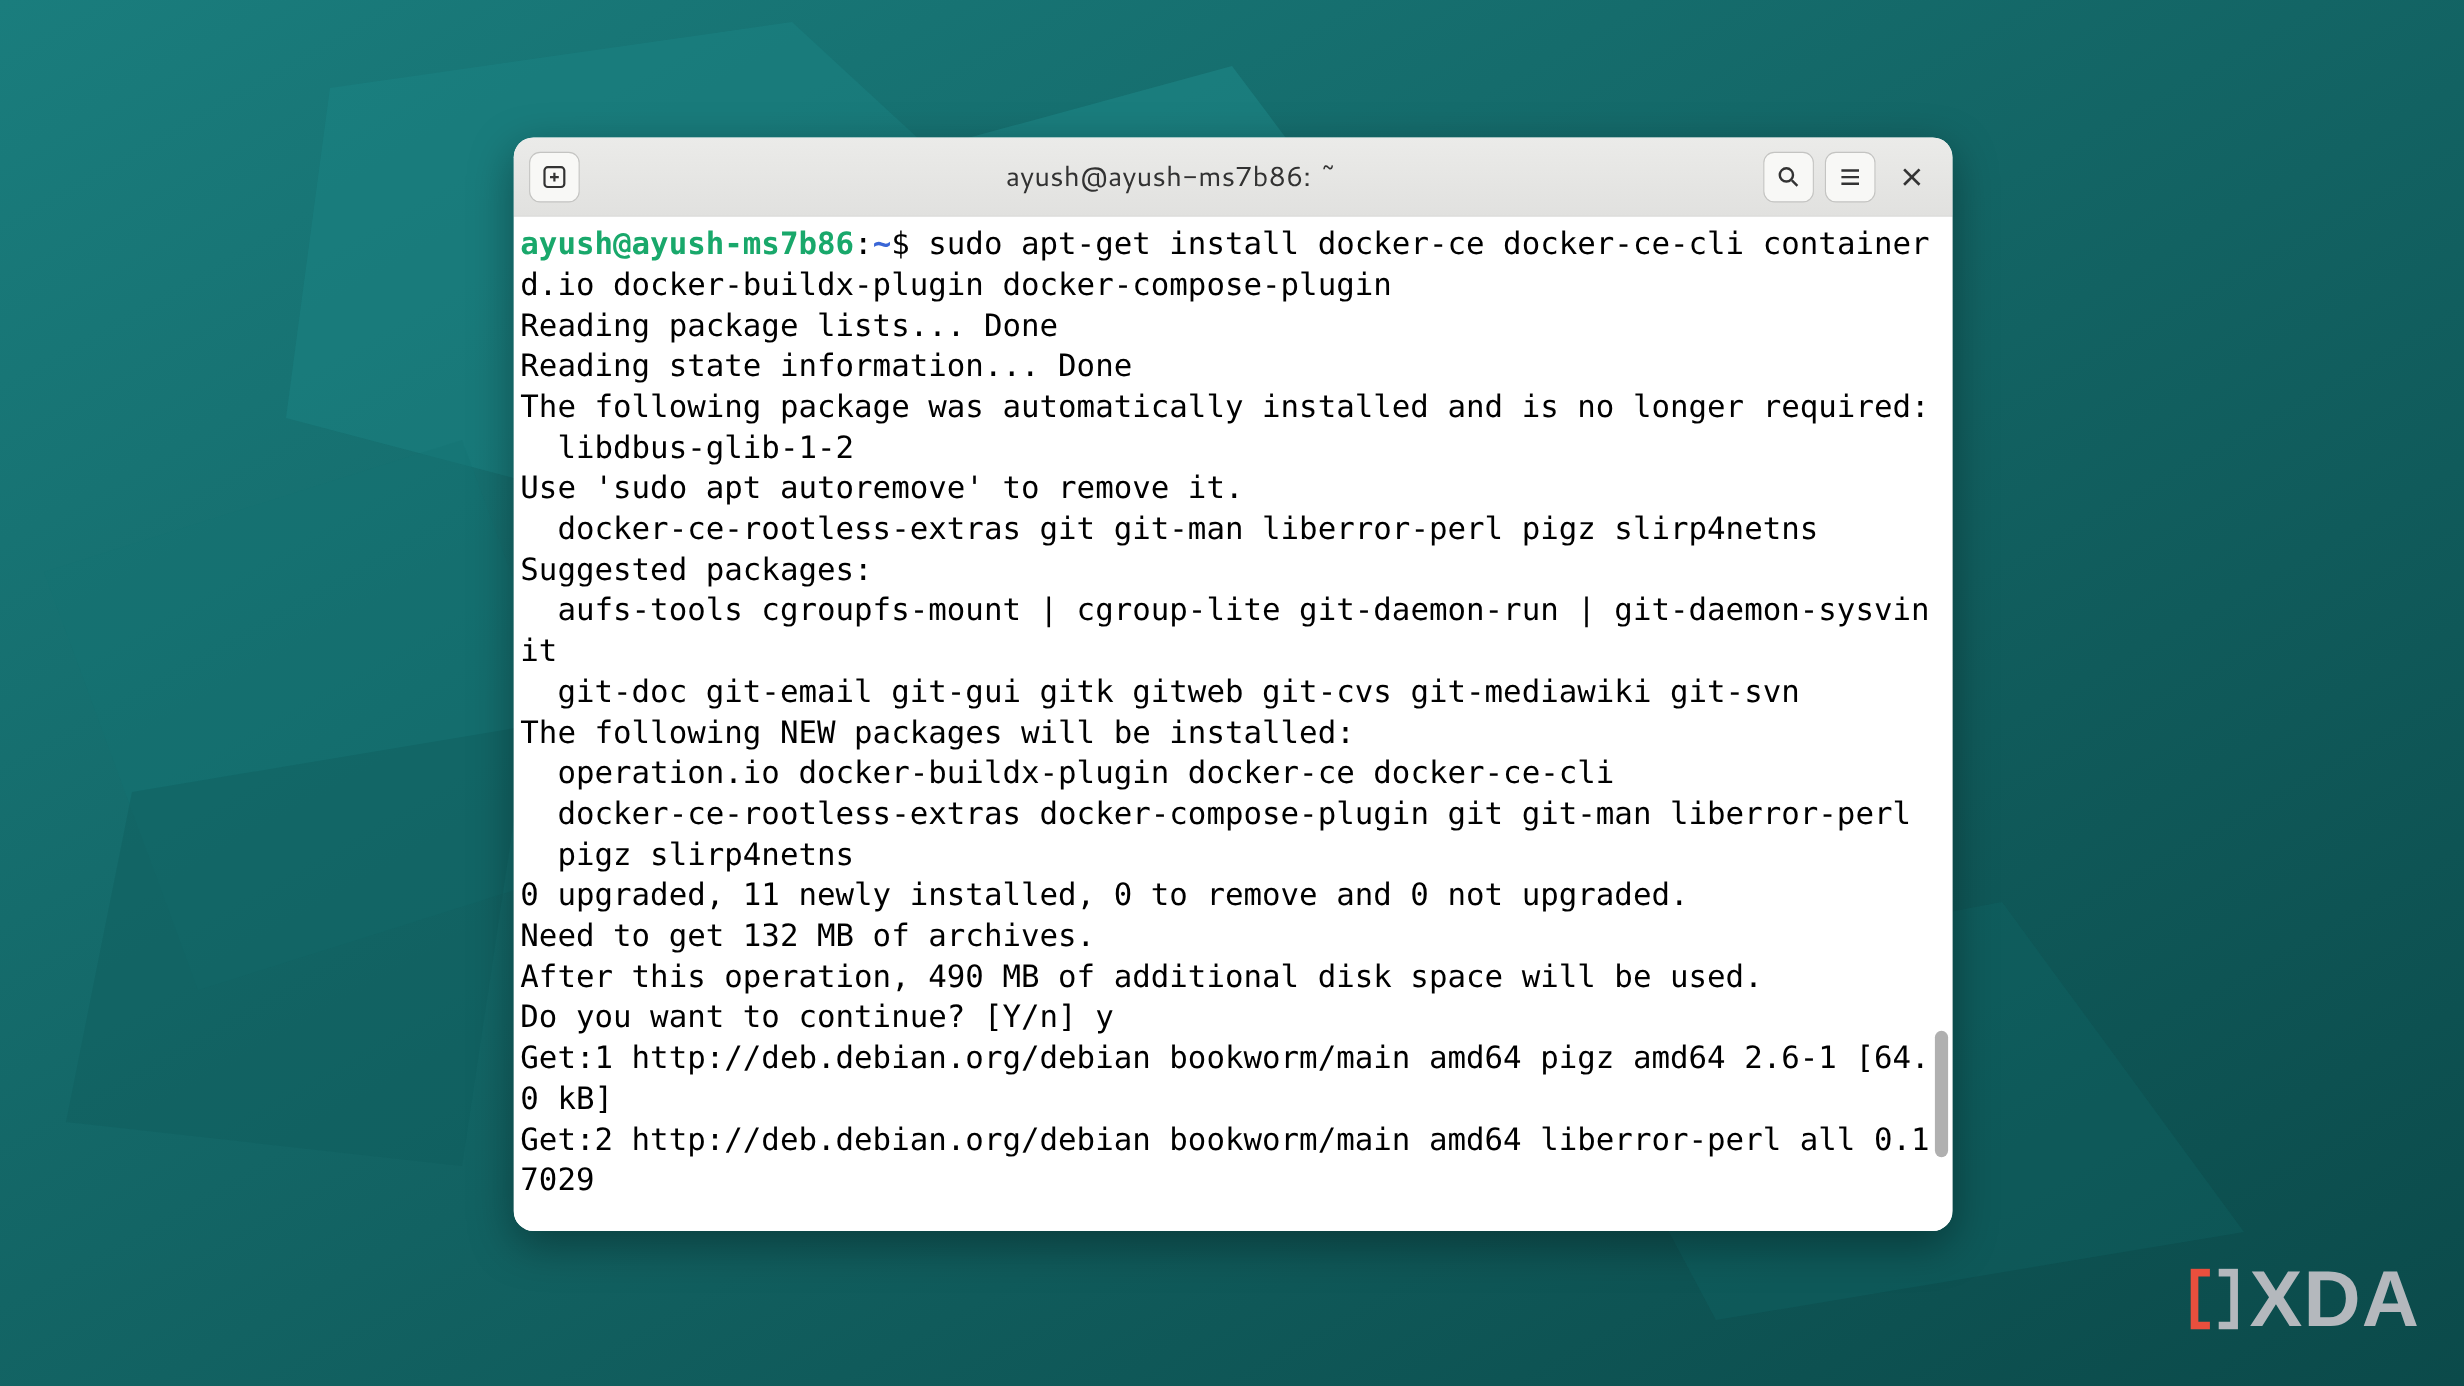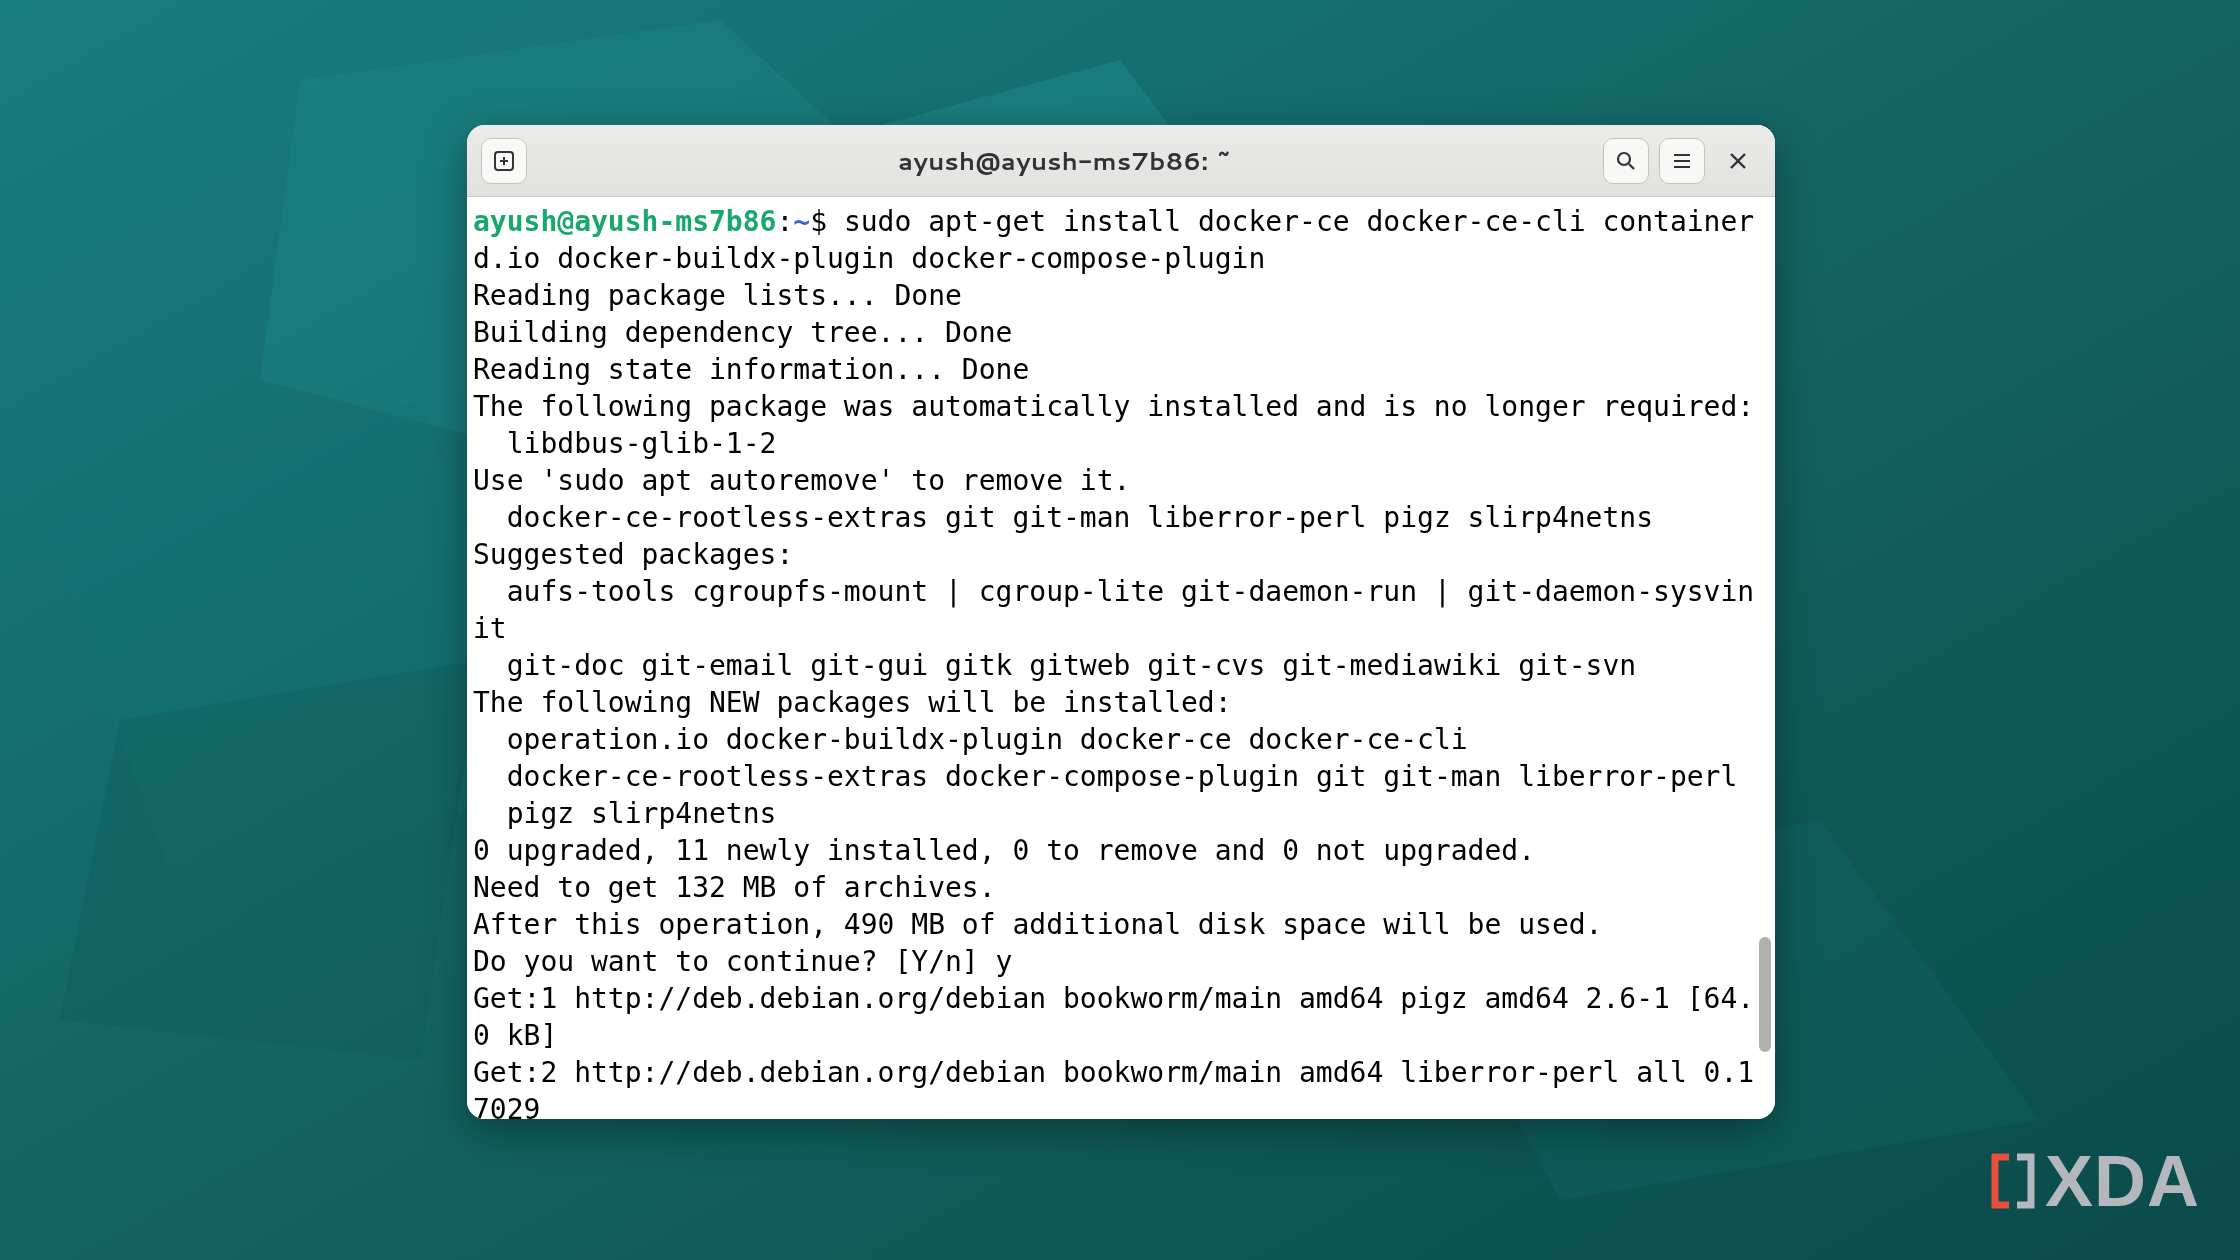--- a/index.html
+++ b/index.html
@@ -48,21 +48,21 @@
   display: flex;
   align-items: center;
   justify-content: center;
   cursor: pointer;
 }
 .tb-btn svg { display: block; }
 .tb-title {
   flex: 1;
   text-align: center;
   font-size: 25px;
-  font-weight: 700;
+  font-weight: 400;
   color: #323232;
 }
 .tb-right { display: flex; align-items: center; gap: 10px; }
 .close-btn {
   width: 46px; height: 46px;
   display: flex; align-items: center; justify-content: center;
   cursor: pointer;
   font-size: 26px;
   color: #333;
 }
@@ -157,21 +157,20 @@
         <svg width="18" height="18" viewBox="0 0 18 18">
           <line x1="2" y1="2" x2="16" y2="16" stroke="#333" stroke-width="2.4"></line>
           <line x1="16" y1="2" x2="2" y2="16" stroke="#333" stroke-width="2.4"></line>
         </svg>
       </div>
     </div>
   </div>
   <div class="terminal-body">
     <div class="terminal-text" id="term"><span><span class="prompt-user">ayush@ayush-ms7b86</span><span class="prompt-colon">:</span><span class="prompt-path">~</span><span>$ </span><span>sudo apt-get install docker-ce docker-ce-cli containerd.io docker-buildx-plugin docker-compose-plugin</span>
 </span><span>Reading package lists... Done
-</span><span>Building dependency tree... Done
 </span><span>Reading state information... Done
 </span><span>The following package was automatically installed and is no longer required:
 </span><span>  libdbus-glib-1-2
 </span><span>Use 'sudo apt autoremove' to remove it.
 </span><span>  docker-ce-rootless-extras git git-man liberror-perl pigz slirp4netns
 </span><span>Suggested packages:
 </span><span>  aufs-tools cgroupfs-mount | cgroup-lite git-daemon-run | git-daemon-sysvinit
 </span><span>  git-doc git-email git-gui gitk gitweb git-cvs git-mediawiki git-svn
 </span><span>The following NEW packages will be installed:
 </span><span>  operation.io docker-buildx-plugin docker-ce docker-ce-cli

